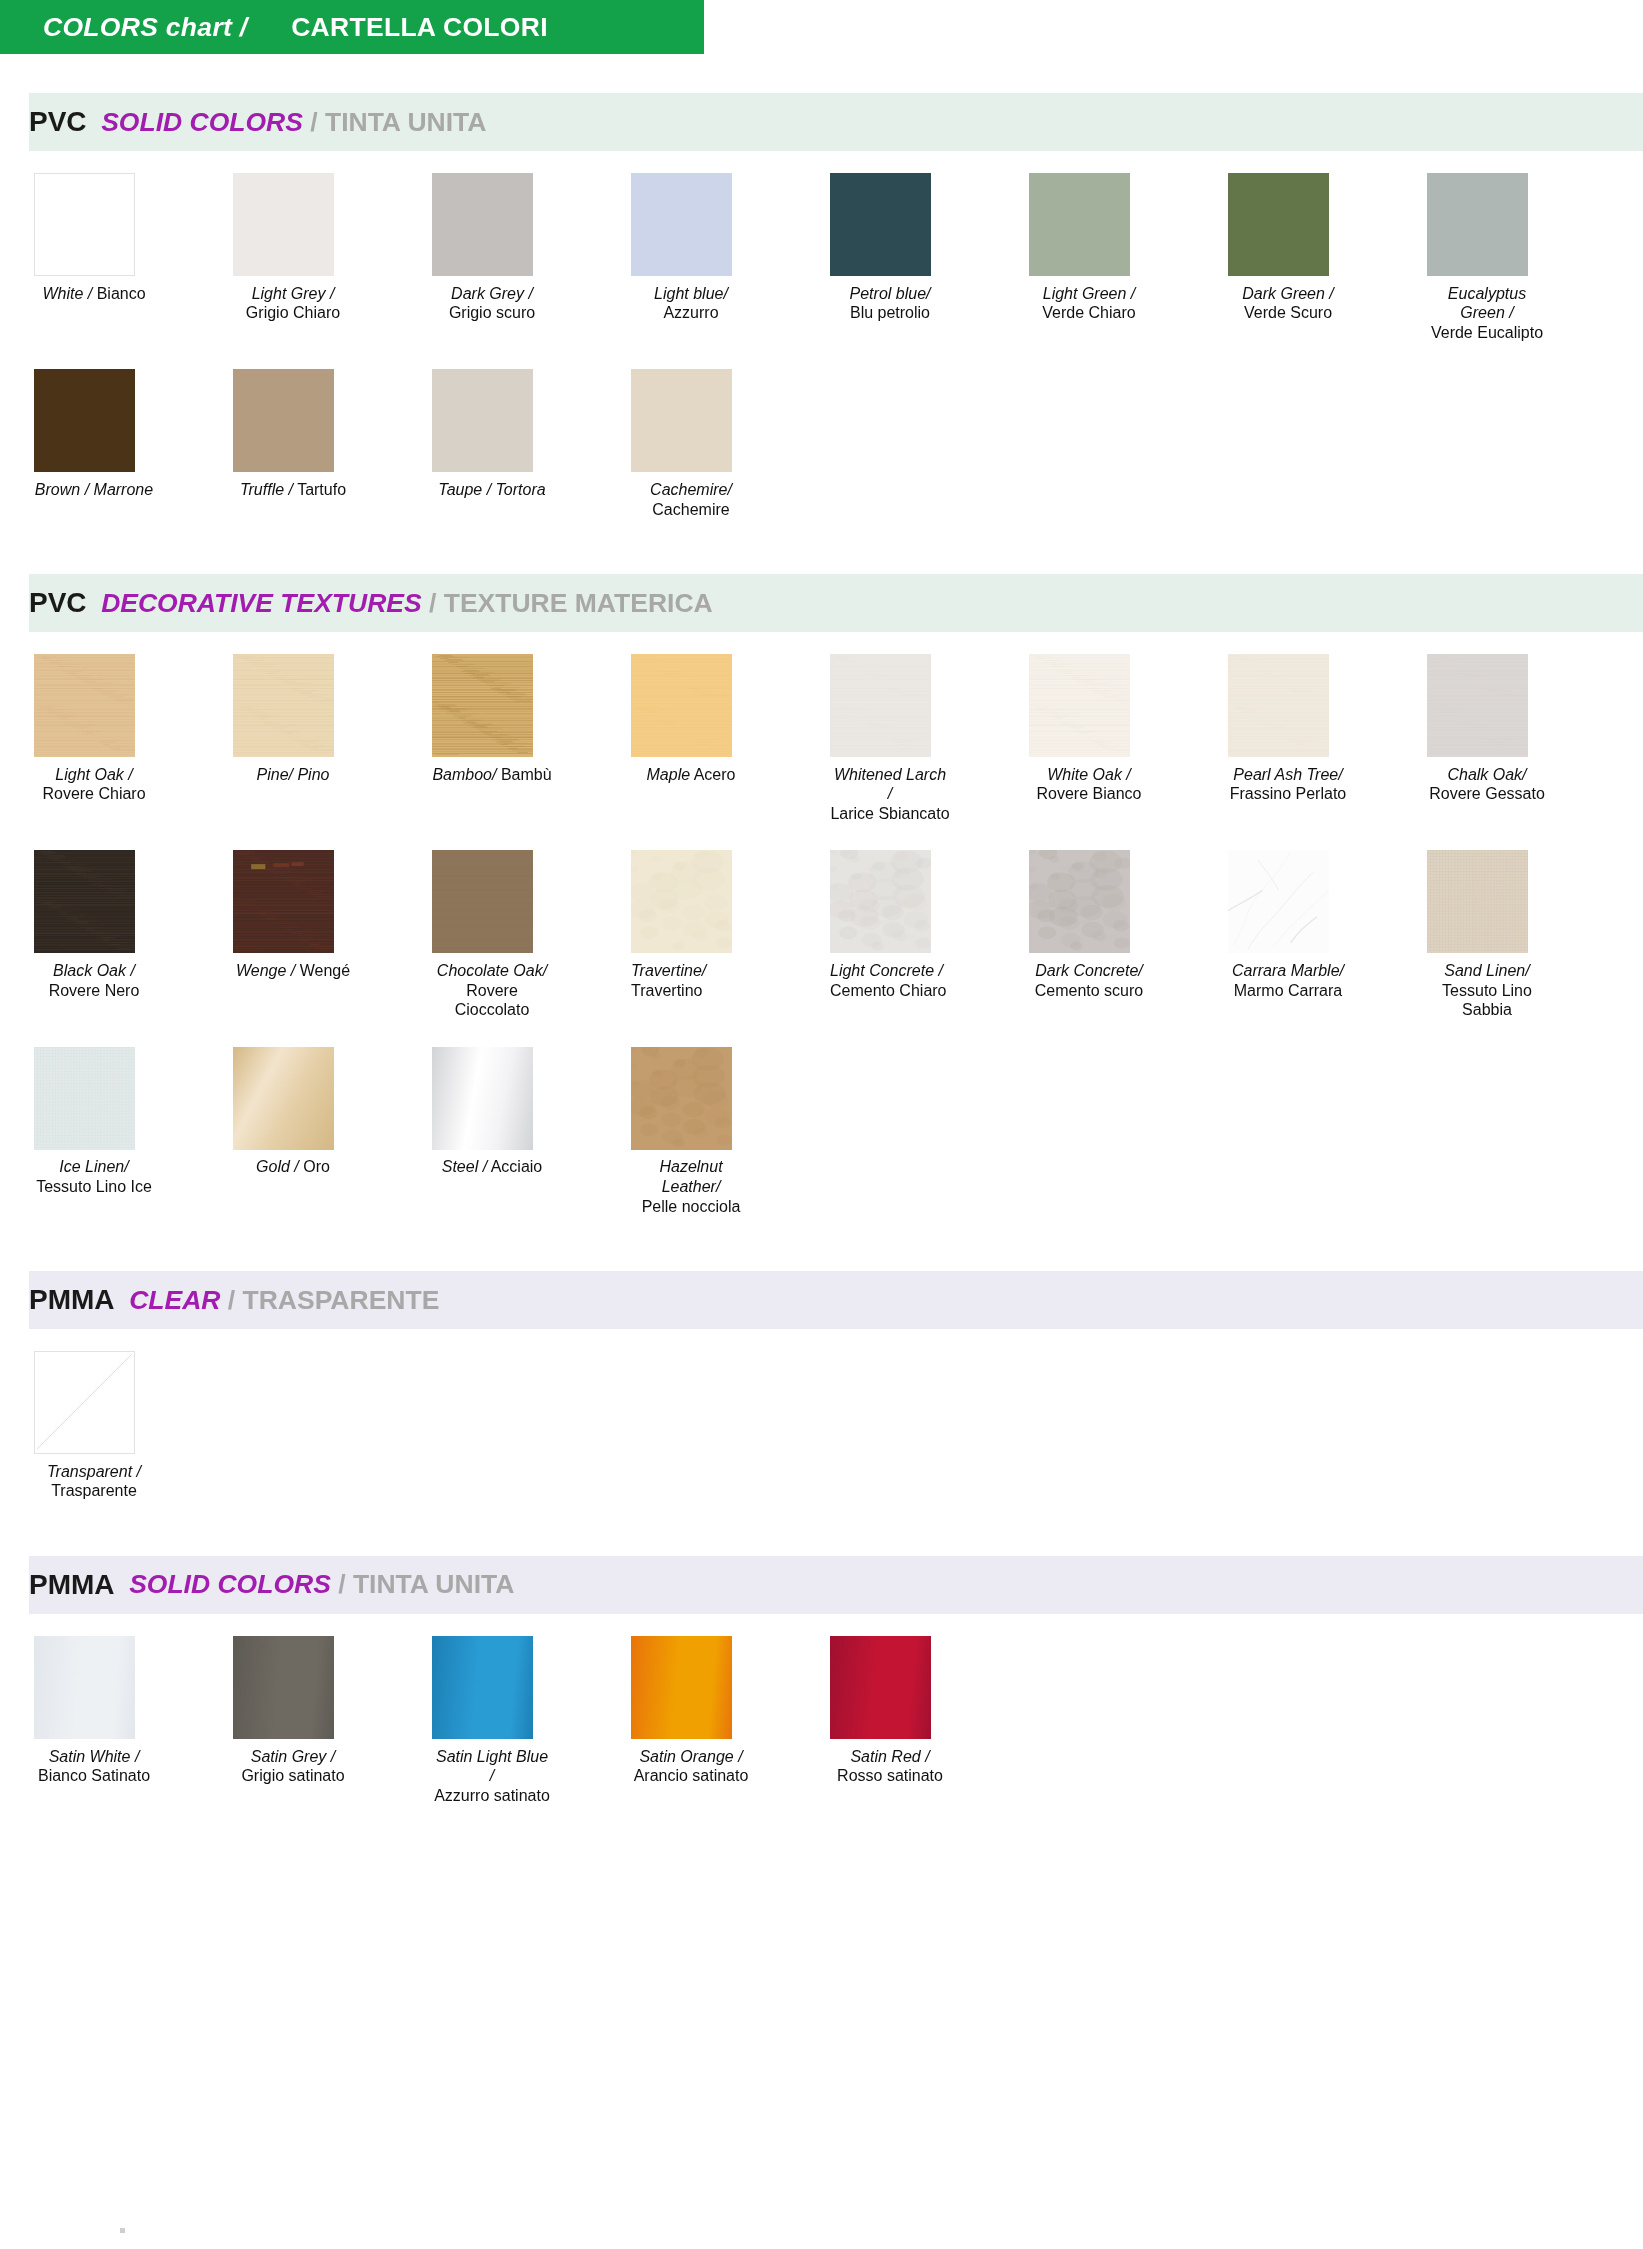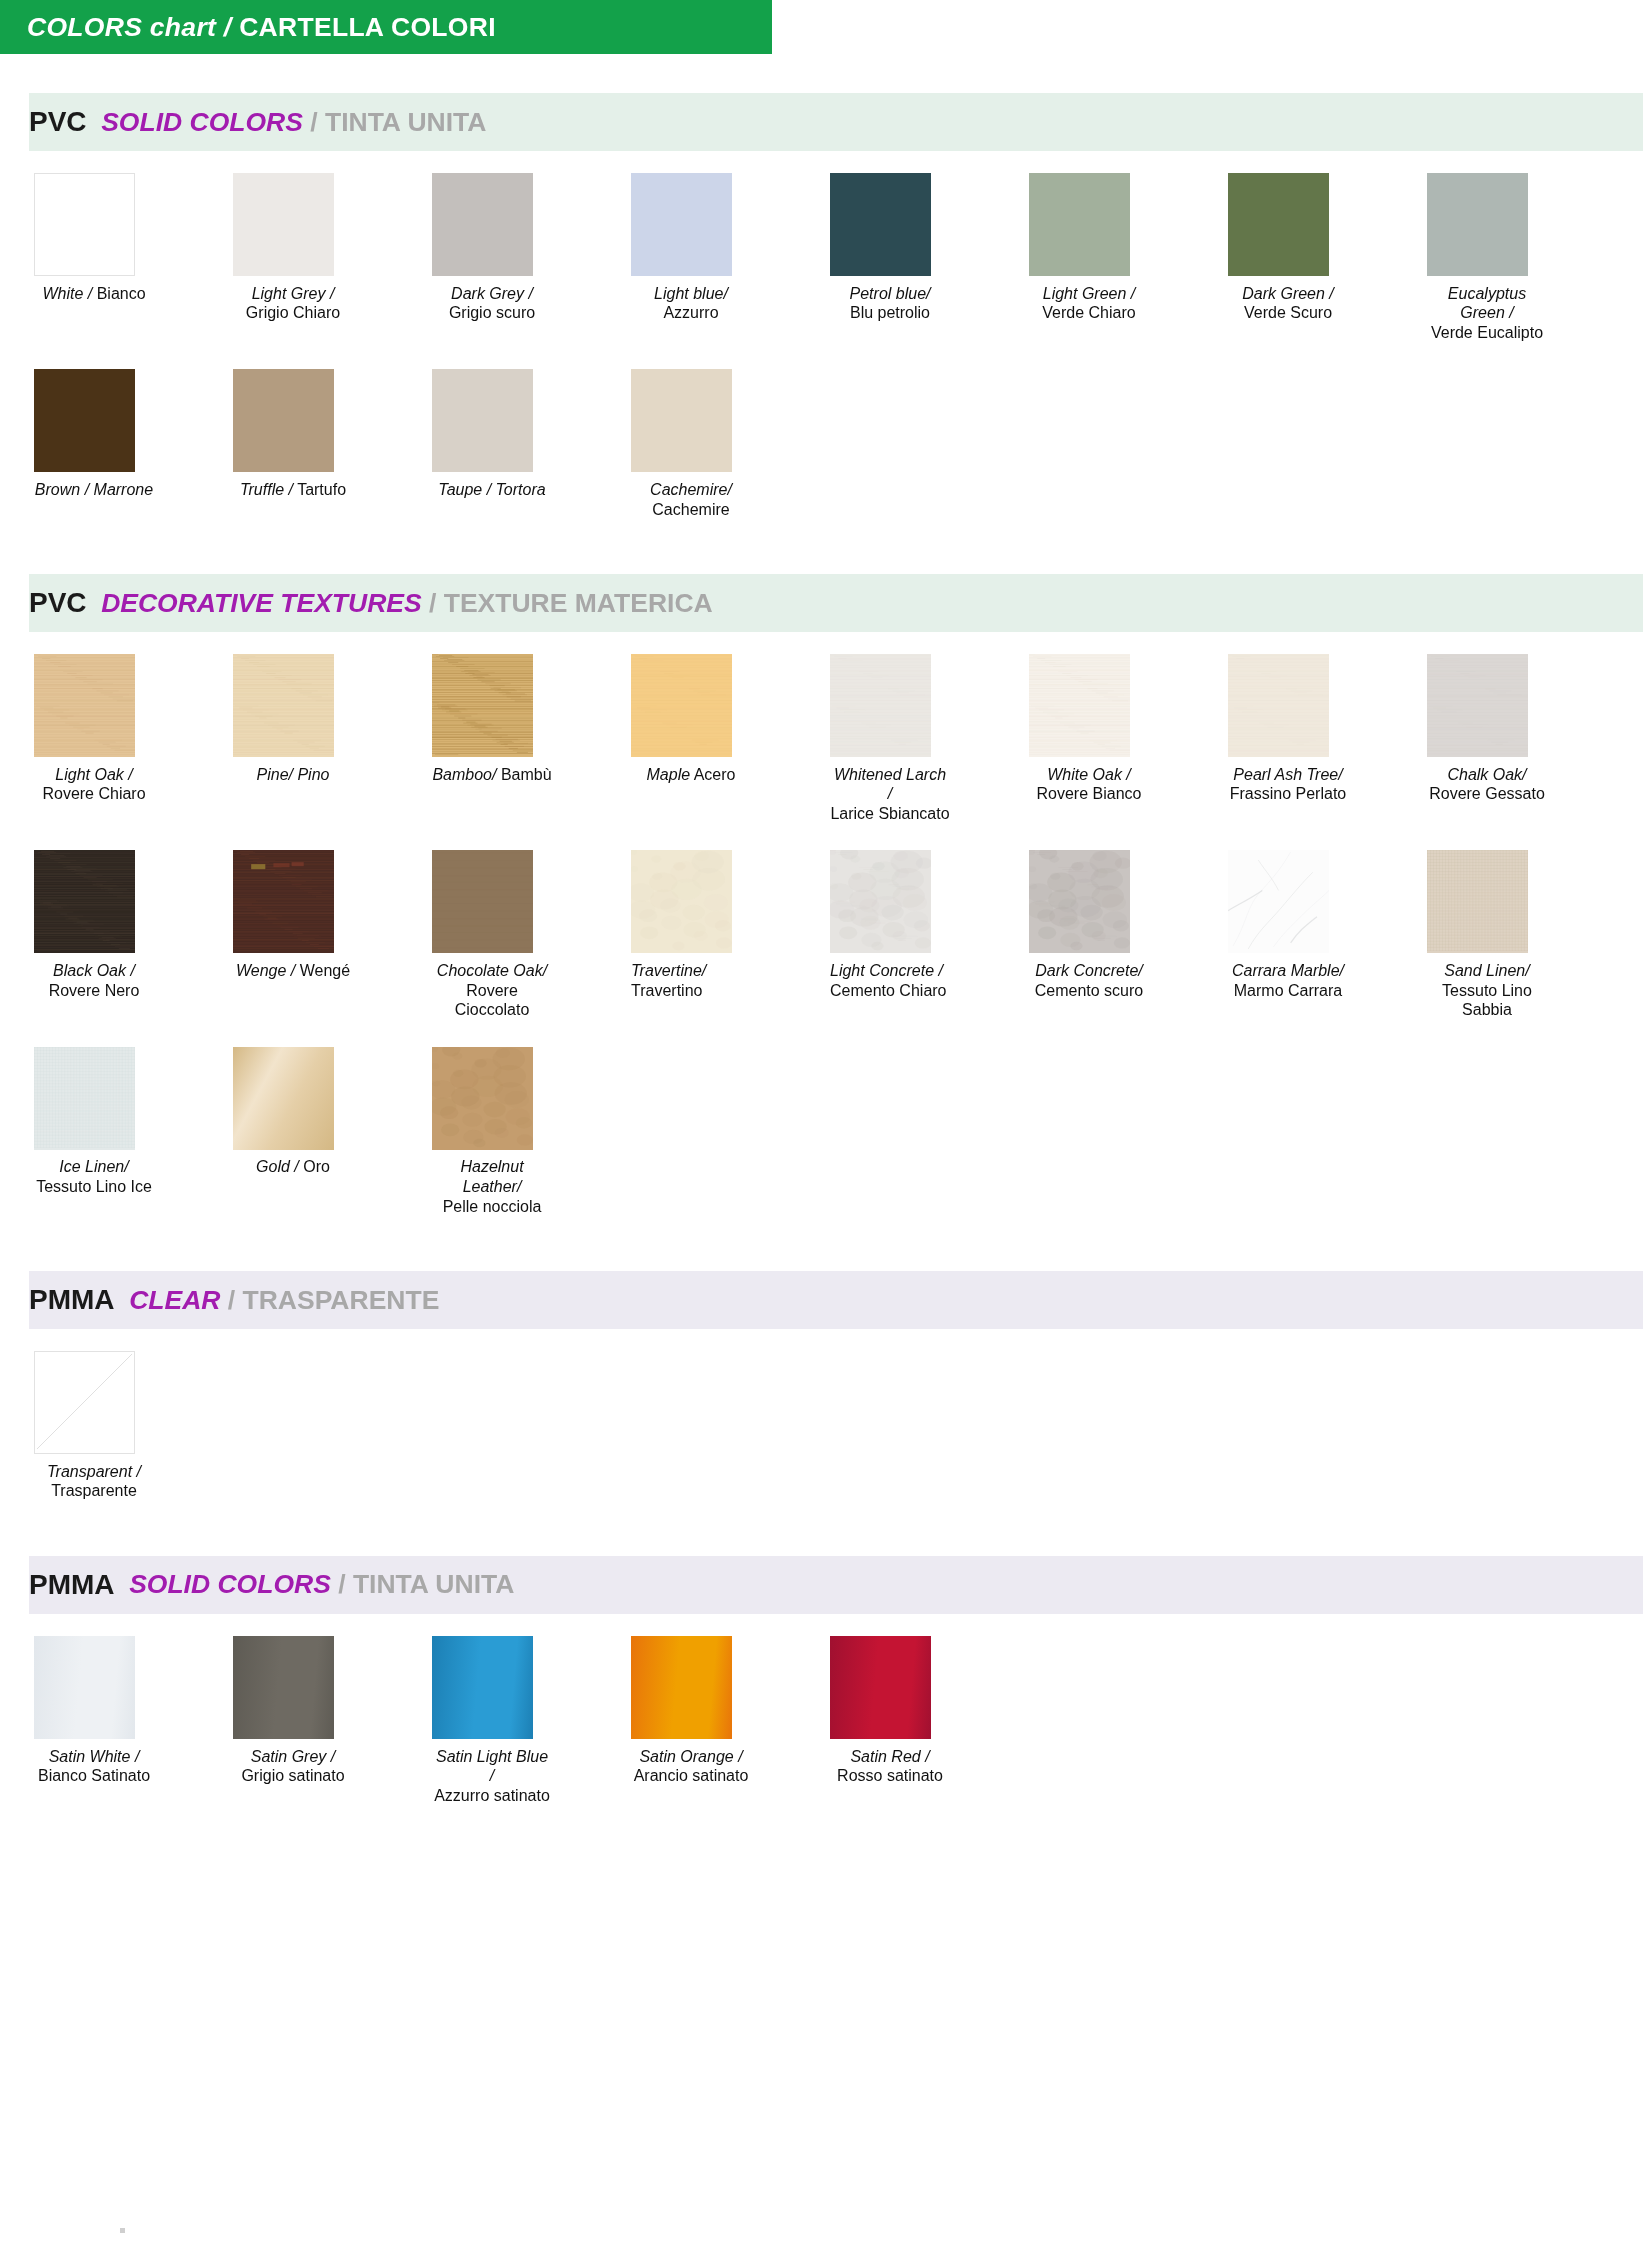--- a/index.html
+++ b/index.html
@@ -7,24 +7,25 @@
     width: 1644px;
     background: #ffffff;
     font-family: "Liberation Sans", sans-serif;
   }
   body { width: 1644px; min-height: 2250px; position: relative; }
 
   
   .title-bar {
     background: #13a14a;
     height: 54px;
-    width: 772px;
+    width: 704px;
     display: flex;
     align-items: center;
-    padding-left: 27px;
+    padding-left: 43px;
+    gap: 36px;
   }
   .title-en {
     color: #ffffff;
     font-size: 26.5px;
     font-weight: bold;
     font-style: italic;
     letter-spacing: 0.3px;
     white-space: pre;
   }
   .title-it {
@@ -1470,20 +1471,24 @@
             </svg>
           </div>
           <div class="caption cap-center"><span class="en">Ice Linen/</span>
 <span class="it">Tessuto Lino Ice</span></div>
         </div>
         <div class="cell">
           <div class="swatch" style="background: linear-gradient(118deg, rgb(212, 184, 132) 0%, rgb(242, 228, 204) 32%, rgb(229, 207, 168) 58%, rgb(212, 184, 132) 100%);"></div>
           <div class="caption cap-center"><span class="en">Gold /</span> <span class="it">Oro</span></div>
         </div>
         <div class="cell">
+          <div class="swatch" style="background: linear-gradient(100deg, rgb(210, 211, 214) 0%, rgb(255, 255, 255) 42%, rgb(243, 243, 245) 68%, rgb(210, 211, 214) 100%);"></div>
+          <div class="caption cap-center"><span class="en">Steel /</span> <span class="it">Acciaio</span></div>
+        </div>
+        <div class="cell">
           <div class="swatch" style="background: rgb(196, 157, 110);">
             <svg class="grain" viewBox="0 0 100 100" preserveAspectRatio="none">
               <ellipse cx="2" cy="2" rx="4" ry="2.8" fill="#b28c5c" opacity="0.087"></ellipse>
               <ellipse cx="39" cy="55" rx="10" ry="7.0" fill="#b28c5c" opacity="0.142"></ellipse>
               <ellipse cx="76" cy="12" rx="16" ry="11.2" fill="#b28c5c" opacity="0.196"></ellipse>
               <ellipse cx="17" cy="65" rx="9" ry="6.3" fill="#b28c5c" opacity="0.250"></ellipse>
               <ellipse cx="54" cy="22" rx="15" ry="10.5" fill="#b28c5c" opacity="0.130"></ellipse>
               <ellipse cx="91" cy="75" rx="8" ry="5.6" fill="#b28c5c" opacity="0.184"></ellipse>
               <ellipse cx="32" cy="32" rx="14" ry="9.8" fill="#b28c5c" opacity="0.238"></ellipse>
               <ellipse cx="69" cy="85" rx="7" ry="4.9" fill="#b28c5c" opacity="0.117"></ellipse>

